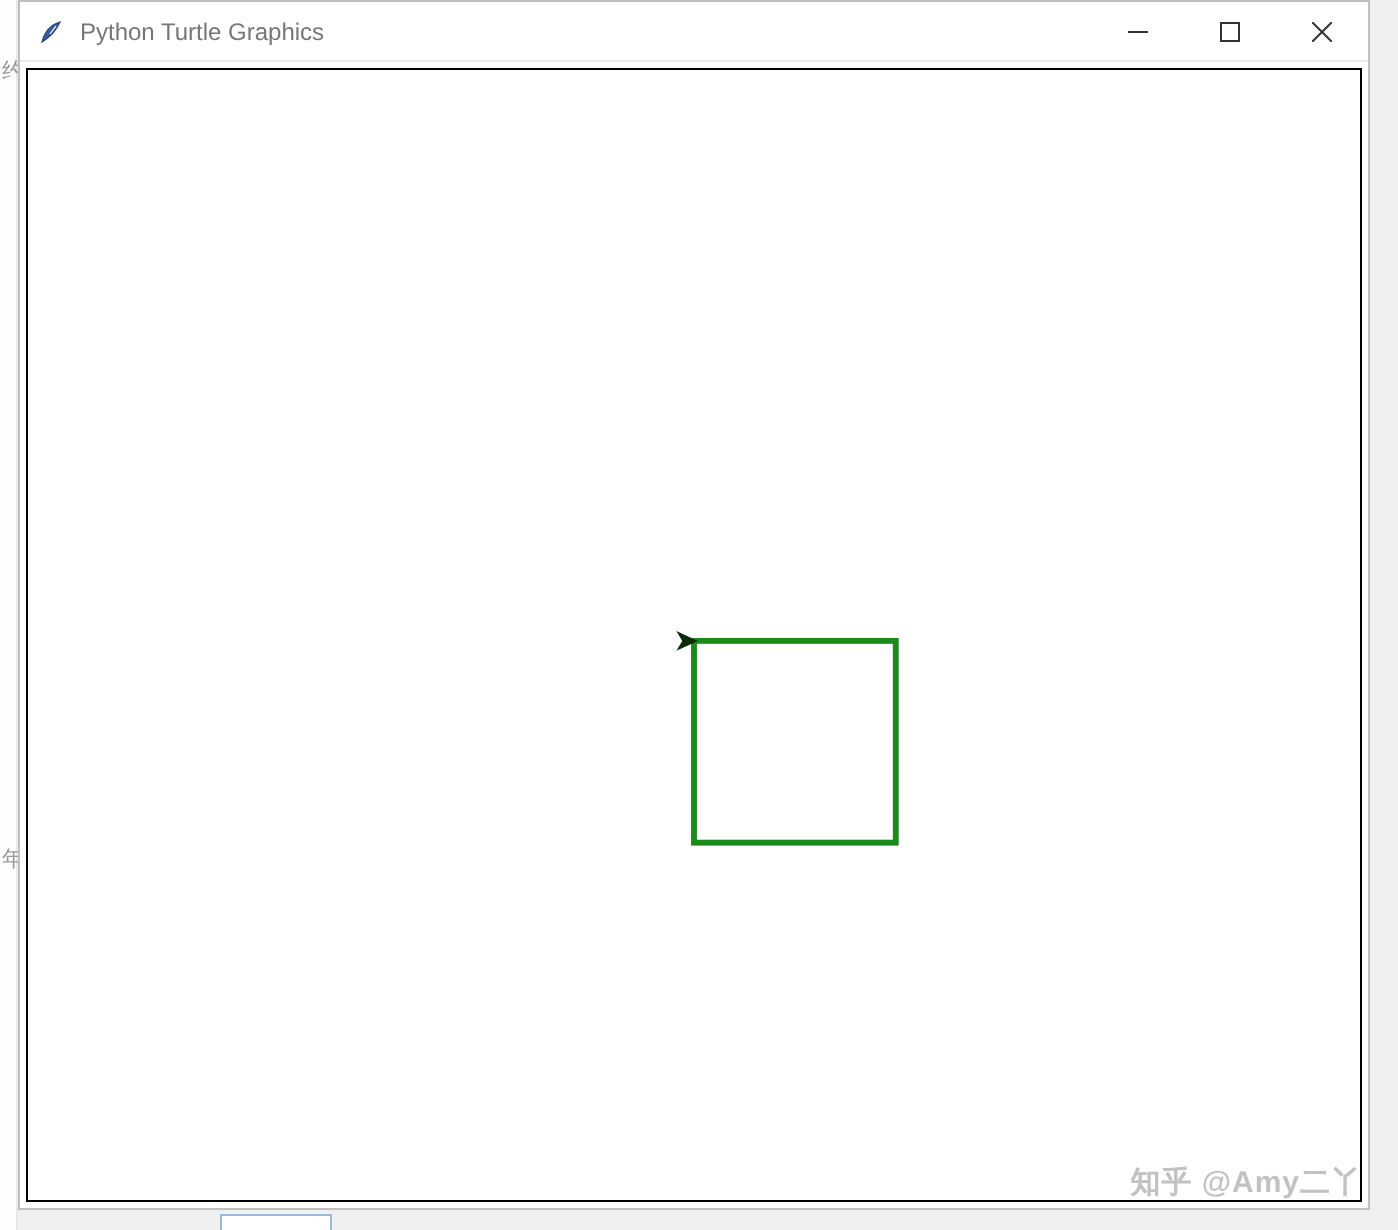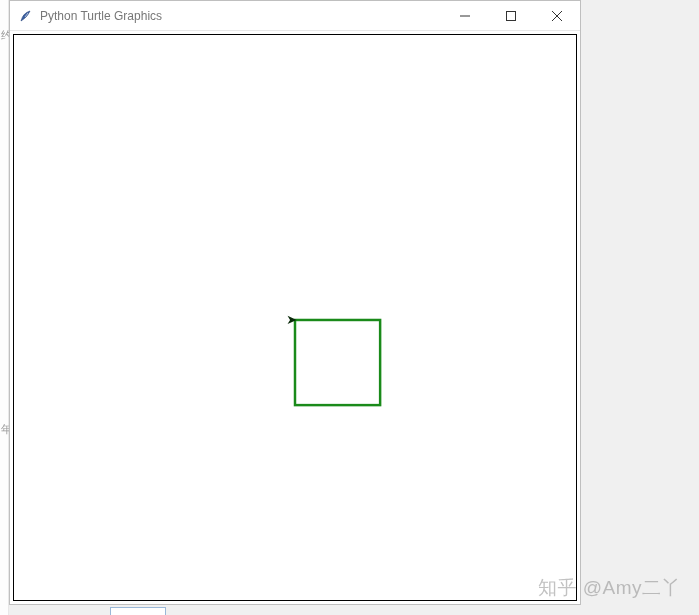--- a/index.html
+++ b/index.html
@@ -23,21 +23,21 @@
     .left-edge .stub {
       position: absolute;
       font-size: 11px;
       color: #999;
       left: 1px;
     }
     .window {
       position: absolute;
       left: 9px;
       top: 0;
-      width: 572px;
+      width: 676px;
       height: 605px;
       background: #0ea5e9;
       border: 1px solid #bfbfbf;
       display: flex;
       flex-direction: column;
     }
     .titlebar {
       height: 30px;
       background: #ffffff;
       display: flex;
@@ -90,23 +90,24 @@
       overflow: hidden;
     }
     .watermark {
       position: absolute;
       right: 18px;
       bottom: 14px;
       text-align: right;
       pointer-events: none;
     }
     .watermark .line1 {
-      font-size: 19px;
+      font-size: 15px;
       color: rgba(120,120,120,0.45);
       letter-spacing: 0.5px;
+      font-weight: bold;
     }
     .watermark .line2 {
       font-size: 12px;
       color: rgba(150,150,150,0.4);
       margin-top: 2px;
     }
     .bottom-stub {
       position: absolute;
       left: 110px;
       bottom: 0;

